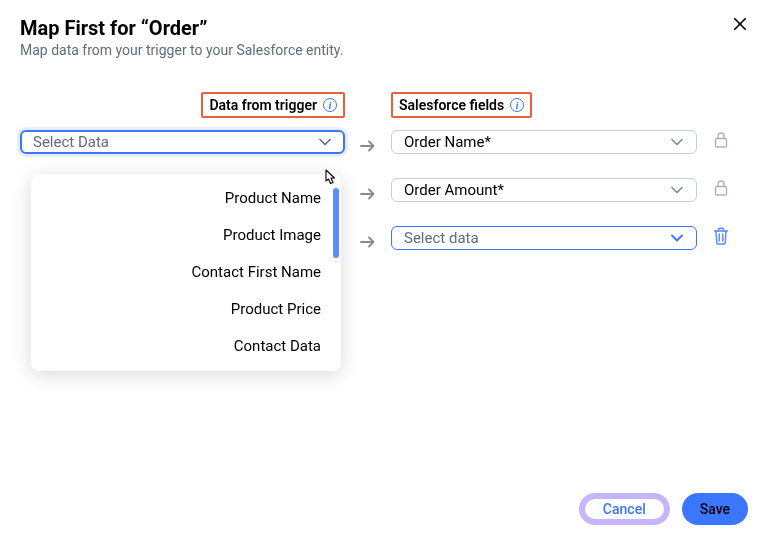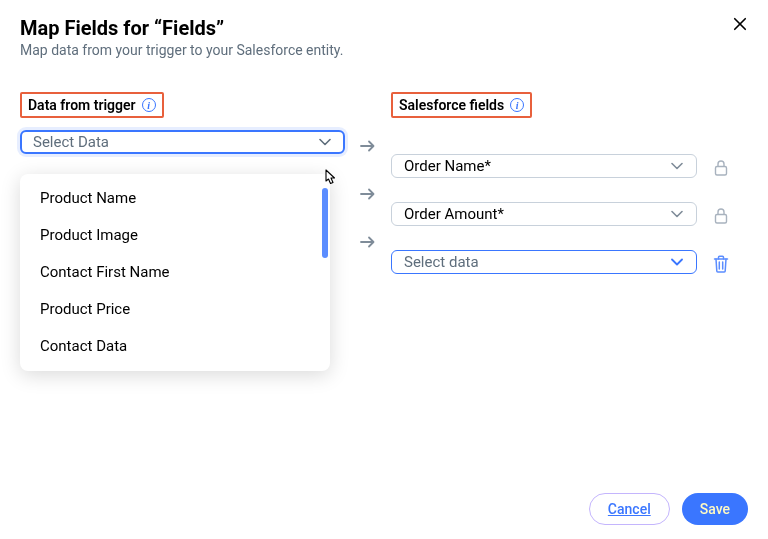--- a/index.html
+++ b/index.html
@@ -38,20 +38,21 @@
       color: #5f6e7c;
       margin-bottom: 34px;
     }
     .columns {
       display: flex;
       align-items: flex-start;
     }
     .col-left {
       width: 325px;
       flex-shrink: 0;
+      text-align: right;
     }
     .col-arrow {
       width: 46px;
       flex-shrink: 0;
       display: flex;
       flex-direction: column;
       align-items: center;
     }
     .col-right {
       flex: 1;
@@ -116,21 +117,21 @@
       align-items: center;
       justify-content: center;
     }
     .chevron svg { width: 12px; height: 8px; }
     .dropdown-wrap {
       position: relative;
     }
     .dropdown {
       position: absolute;
       top: 44px;
-      left: 0;
+      left: 11px;
       width: 310px;
       background: #fff;
       border-radius: 8px;
       box-shadow: 0 4px 20px rgba(0,0,0,0.15);
       z-index: 10;
       padding: 6px 0;
       overflow: hidden;
     }
     .dropdown-scroll {
       position: relative;
@@ -168,21 +169,21 @@
       display: flex;
       align-items: center;
       justify-content: center;
     }
     .arrow-row svg { color: #7f8c99; }
     .right-rows {
       margin-top: 0px;
     }
     .right-row {
       display: flex;
-      align-items: flex-end;
+      align-items: flex-start;
       gap: 14px;
       height: 48px;
     }
     .right-row .select-field {
       flex: 1;
       max-width: 306px;
     }
     .lock-icon, .trash-icon {
       width: 20px;
       height: 20px;
@@ -207,40 +208,39 @@
       font-size: 14px;
       font-weight: 500;
       cursor: pointer;
       display: flex;
       align-items: center;
       justify-content: center;
       border: none;
     }
     .btn-secondary {
       background: #fff;
-      border: 1px solid #c4b5fd;
+      border: 6px solid #c4b5fd;
       color: #3a76ff;
-      text-decoration: underline;
     }
     .btn-primary {
       background: #3a76ff;
-      color: #fef9c3;
+      color: #000000;
     }
   </style>
 </head>
 <body>
 
 <div class="close-btn">
   <svg viewBox="0 0 24 24" fill="none" stroke="#000" stroke-width="2.2" stroke-linecap="round">
     <line x1="5" y1="5" x2="19" y2="19"></line>
       <line x1="19" y1="5" x2="5" y2="19"></line>
   </svg>
 </div>
 
-<div class="title">Map Fields for “Fields”</div>
+<div class="title">Map First for “Order”</div>
 <div class="subtitle">Map data from your trigger to your Salesforce entity.</div>
 
 <div class="columns">
 
   <div class="col-left">
     <div class="section-header">
       <span class="section-header-text">Data from trigger</span>
       <span class="info-icon">i</span>
     </div>
 

